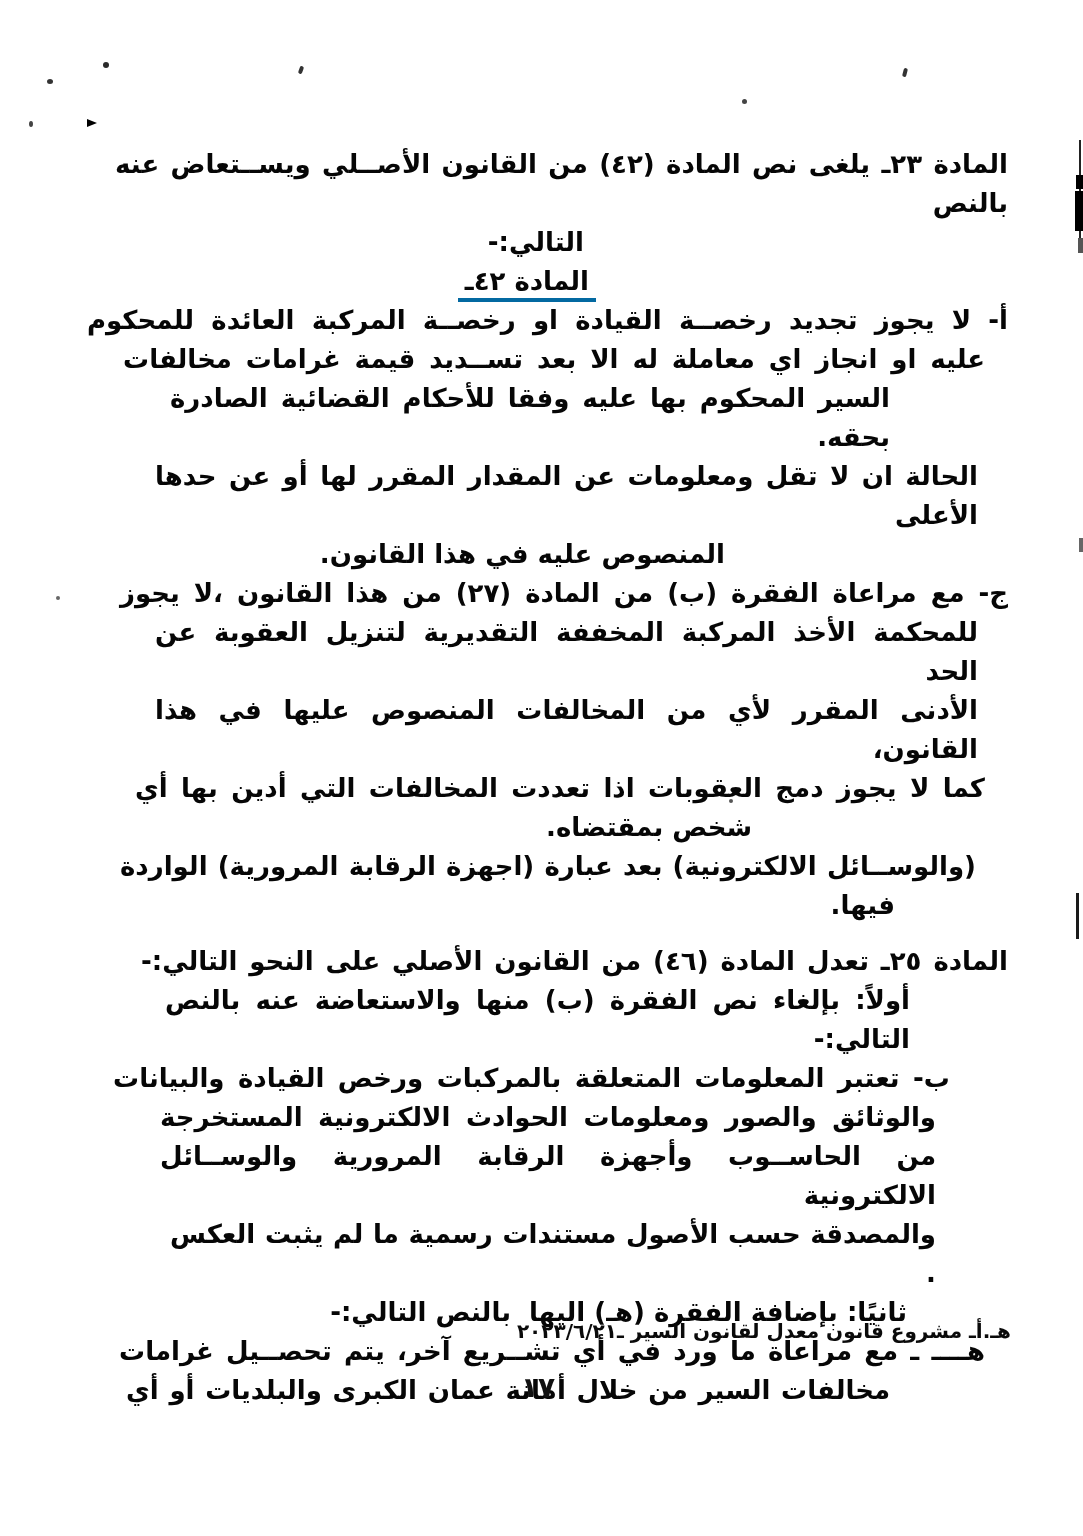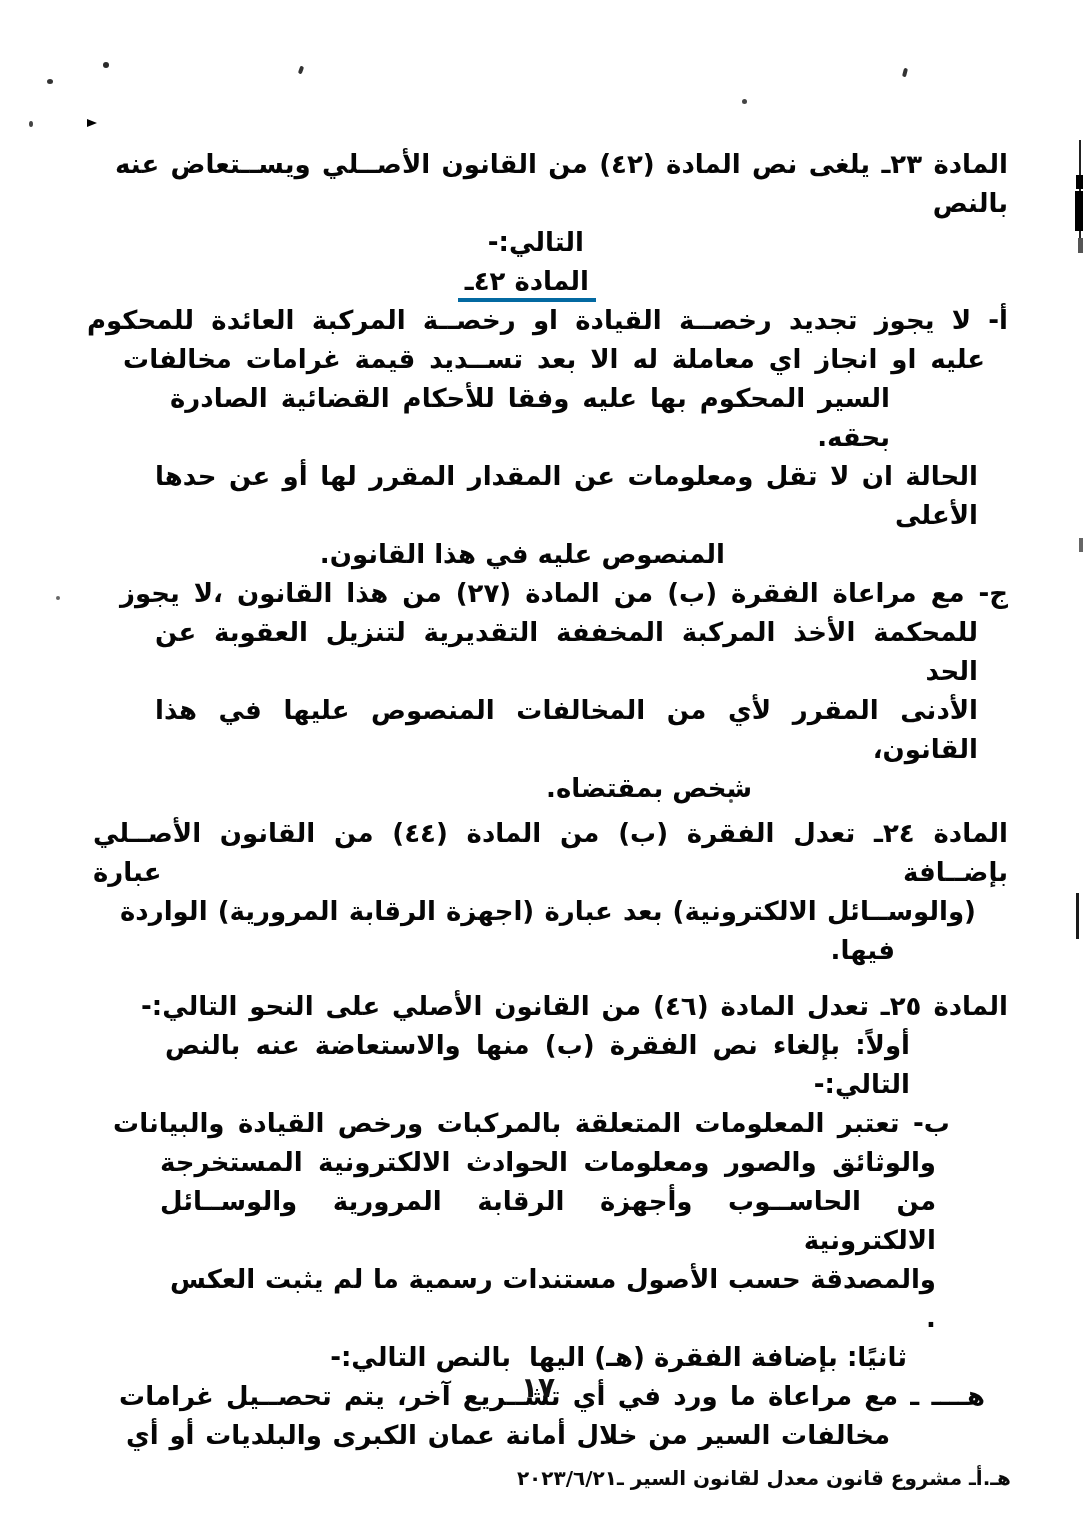--- a/index.html
+++ b/index.html
@@ -16,21 +16,21 @@
   }
   .ln{min-height:39px}
   .j{text-align:justify;text-align-last:justify}
   .r{text-align:right}
   .u-span{border-bottom:4px solid #0369a1;padding:0 7px 2px 7px}
   .pagenum{
     position:absolute;left:521px;top:1371px;
     font-size:28px;font-weight:bold;color:#111;
   }
   .footnote{
-    position:absolute;right:72px;top:1466px;direction:rtl;
+    position:absolute;right:72px;top:1319px;direction:rtl;
     font-size:20px;font-weight:bold;color:#0a0a0a;white-space:nowrap;margin-left:27px;
   }
   .spk{position:absolute;background:#222;border-radius:50%}
   .edge{position:absolute;background:#000}
   .tri{
     position:absolute;width:0;height:0;
     border-top:4px solid transparent;border-bottom:4px solid transparent;
     border-left:10px solid #000;
   }
 </style>
@@ -51,23 +51,23 @@
     <div class="ln j" style="padding-left:12px">أ- لا يجوز تجديد رخصــة القيادة او رخصــة المركبة العائدة للمحكوم</div>
     <div class="ln j" style="padding-right:23px;padding-left:48px">عليه او انجاز اي معاملة له الا بعد تســديد قيمة غرامات مخالفات</div>
     <div class="ln j" style="padding-right:118px;padding-left:95px">السير المحكوم بها عليه وفقا للأحكام القضائية الصادرة بحقه.</div>
 
     <div class="ln j" style="padding-right:30px;padding-left:80px">الحالة ان لا تقل ومعلومات عن المقدار المقرر لها أو عن حدها الأعلى</div>
     <div class="ln r" style="padding-right:283px">المنصوص عليه في هذا القانون.</div>
 
     <div class="ln j" style="padding-left:45px">ج- مع مراعاة الفقرة (ب) من المادة (٢٧) من هذا القانون ،لا يجوز</div>
     <div class="ln j" style="padding-right:30px;padding-left:80px">للمحكمة الأخذ المركبة المخففة التقديرية لتنزيل العقوبة عن الحد</div>
     <div class="ln j" style="padding-right:30px;padding-left:80px">الأدنى المقرر لأي من المخالفات المنصوص عليها في هذا القانون،</div>
+    <div class="ln j" style="padding-right:23px;padding-left:60px">كما لا يجوز دمج العقوبات اذا تعددت المخالفات التي أدين بها أي</div>
     <div class="ln r" style="padding-right:256px">شخص بمقتضاه.</div>
 
-    <div class="ln j" style="padding-left:18px;margin-top:6px">المادة ٢٤ـ تعدل الفقرة (ب) من المادة (٤٤) من القانون الأصــلي بإضــافة عبارة</div>
     <div class="ln j" style="padding-right:32px;padding-left:45px">(والوســائل الالكترونية) بعد عبارة (اجهزة الرقابة المرورية) الواردة</div>
     <div class="ln r" style="padding-right:113px">فيها.</div>
 
     <div class="ln j" style="padding-left:66px;margin-top:17px">المادة ٢٥ـ تعدل المادة (٤٦) من القانون الأصلي على النحو التالي:-</div>
     <div class="ln j" style="padding-right:98px;padding-left:90px">أولاً: بإلغاء نص الفقرة (ب) منها والاستعاضة عنه بالنص التالي:-</div>
 
     <div class="ln j" style="padding-right:58px;padding-left:38px">ب- تعتبر المعلومات المتعلقة بالمركبات ورخص القيادة والبيانات</div>
     <div class="ln j" style="padding-right:72px;padding-left:85px">والوثائق والصور ومعلومات الحوادث الالكترونية المستخرجة</div>
     <div class="ln j" style="padding-right:72px;padding-left:85px">من الحاســوب وأجهزة الرقابة المرورية والوســائل الالكترونية</div>
     <div class="ln j" style="padding-right:72px;padding-left:95px">والمصدقة حسب الأصول مستندات رسمية ما لم يثبت العكس .</div>

